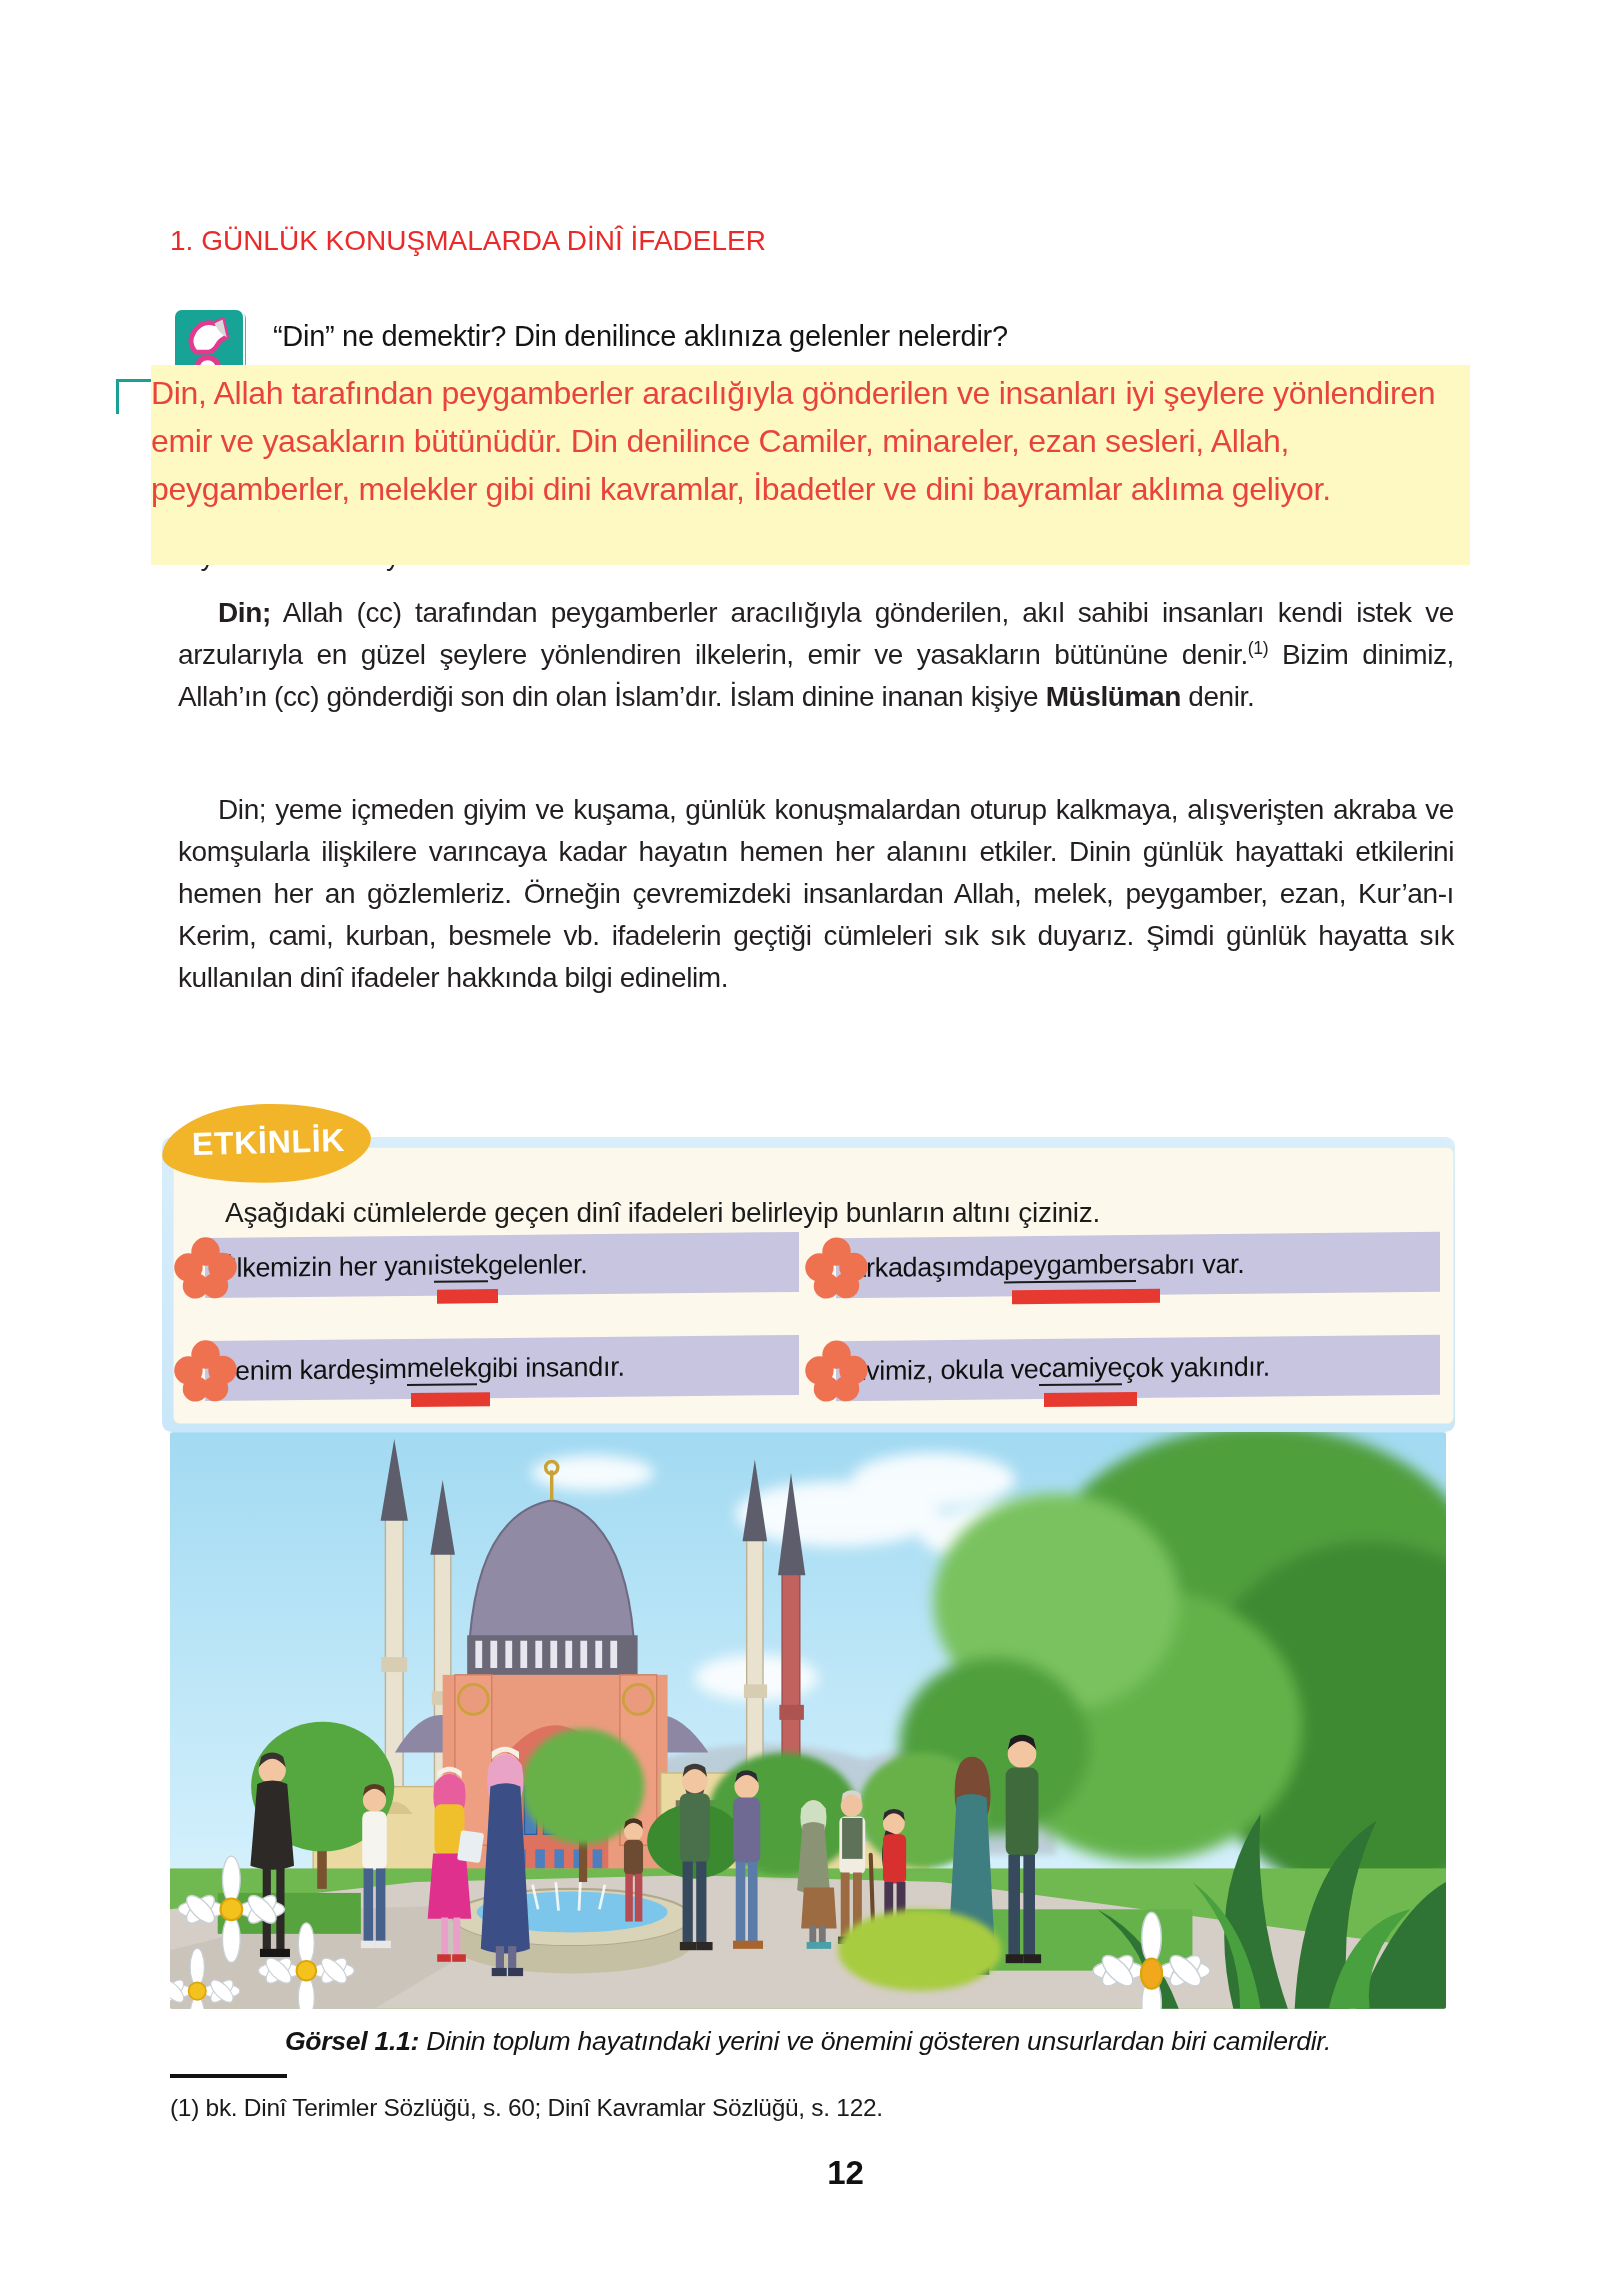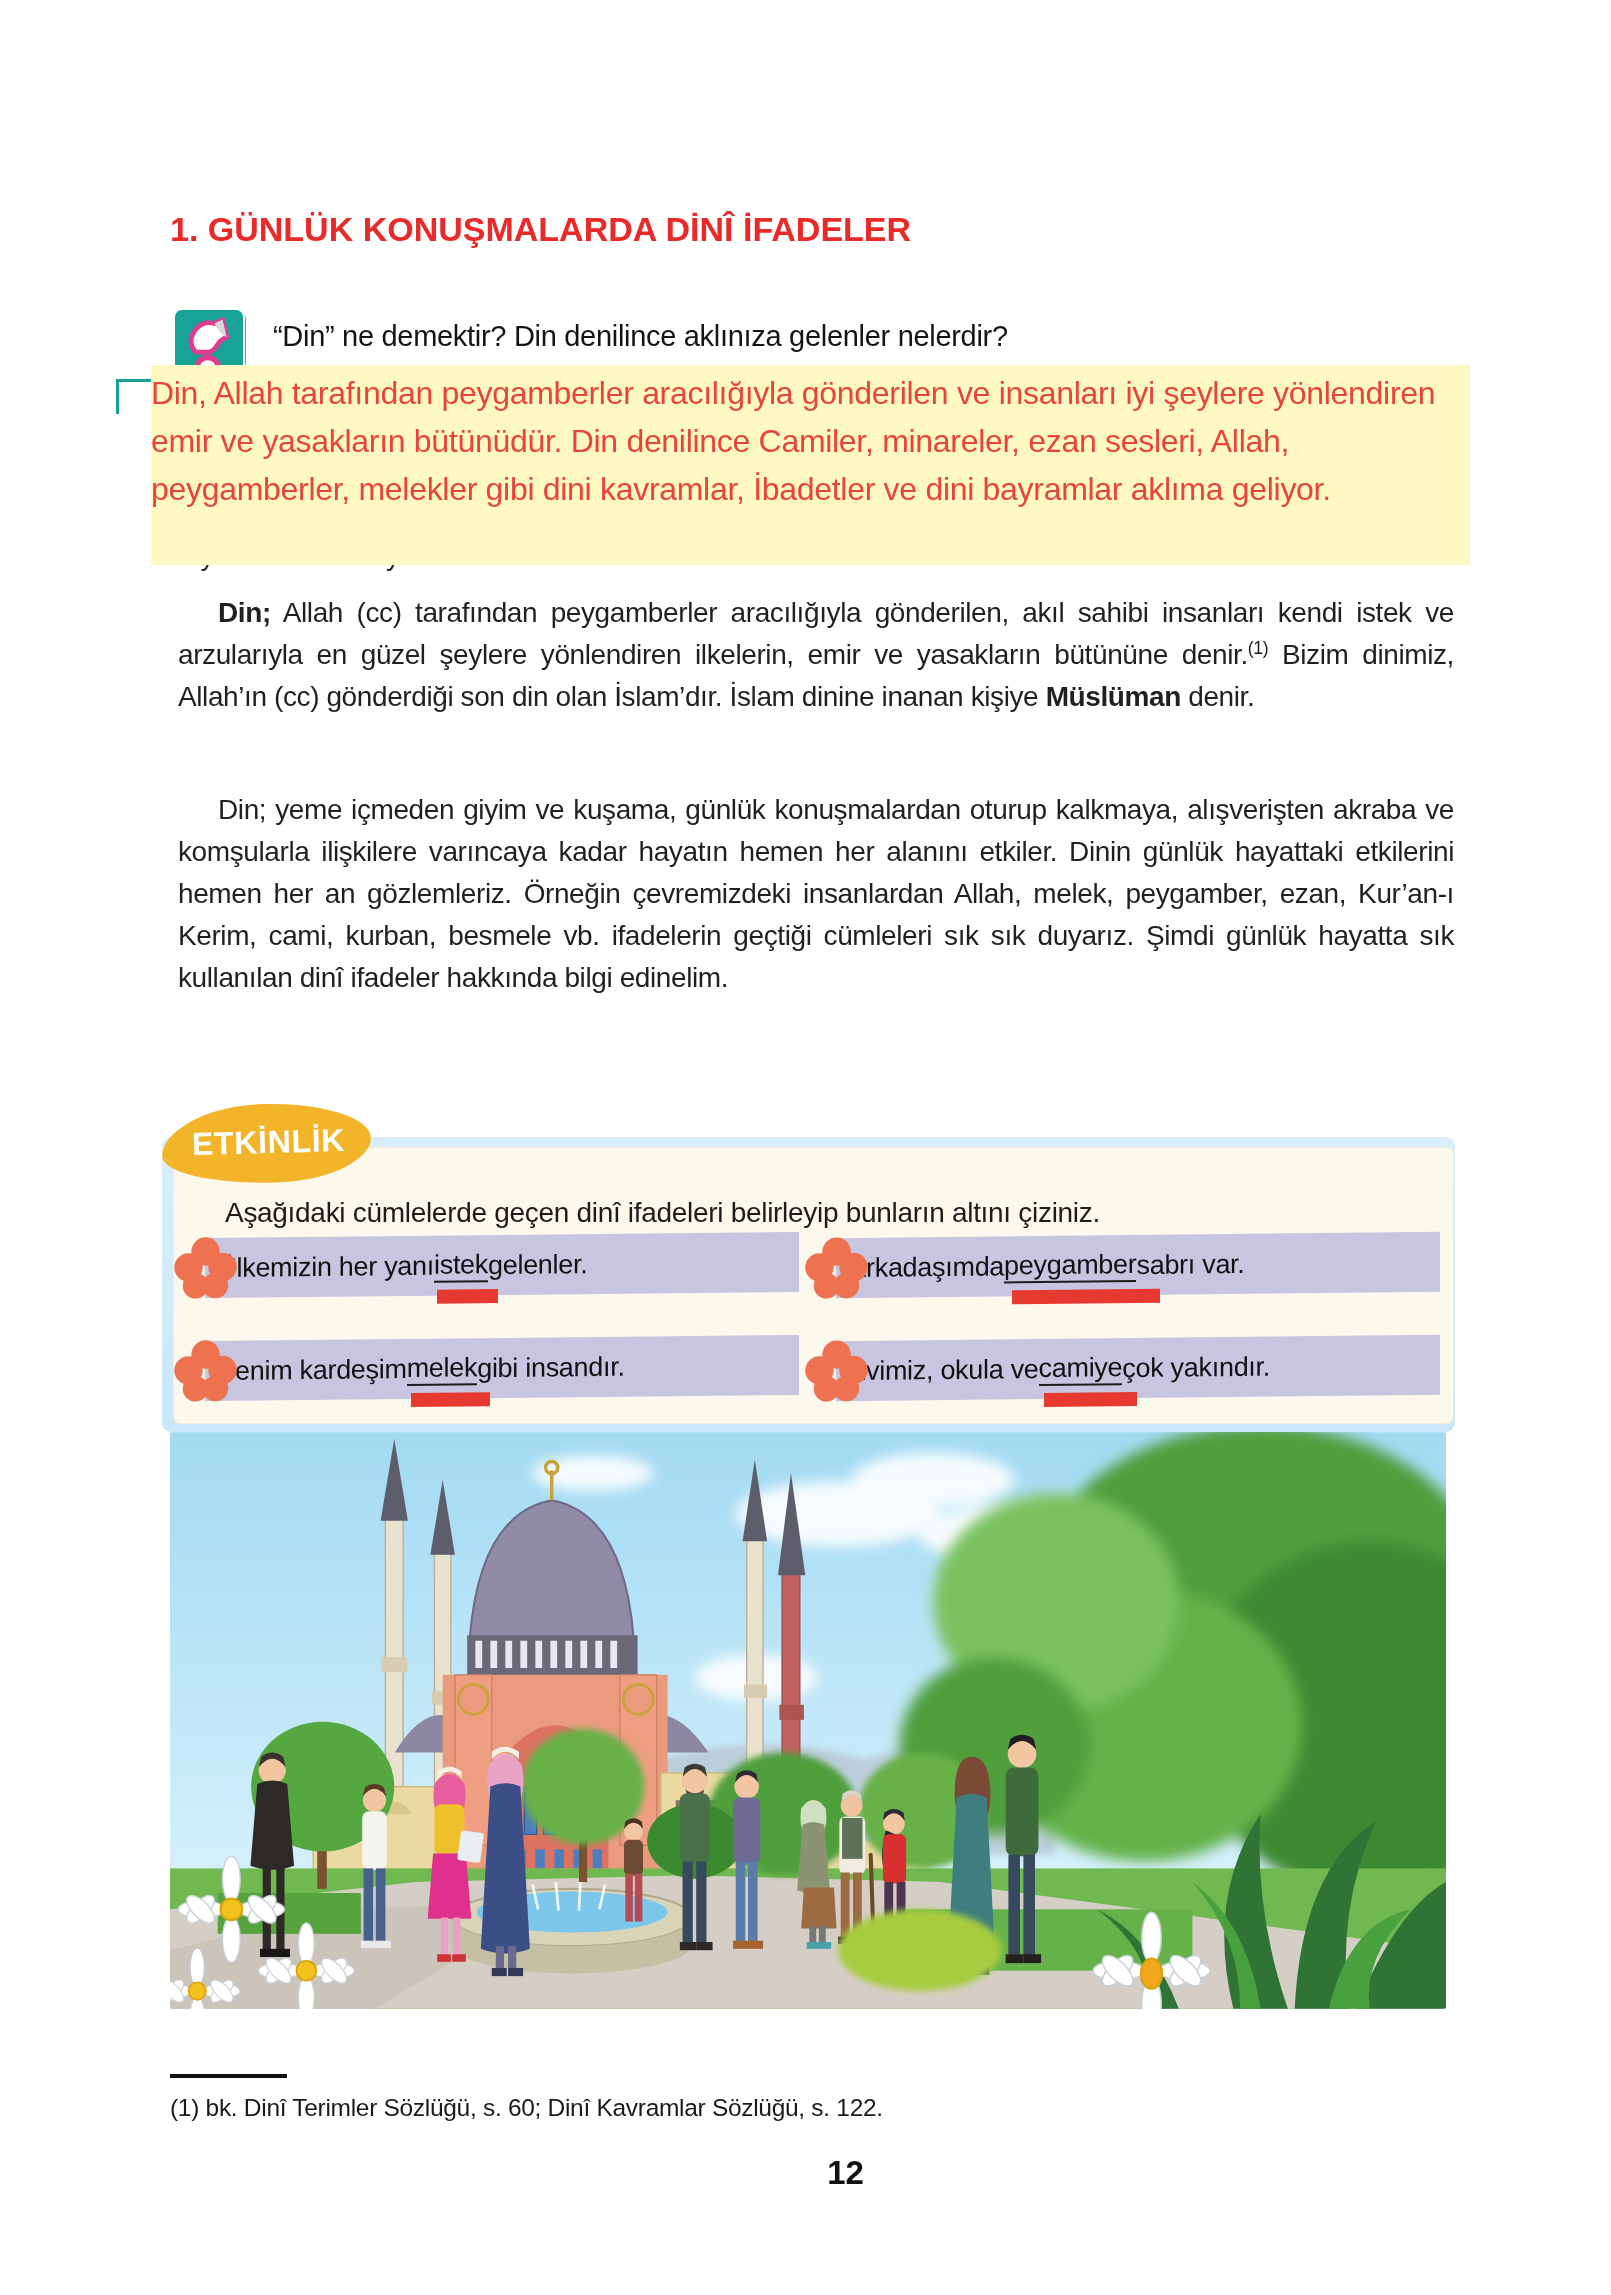--- a/index.html
+++ b/index.html
@@ -8,22 +8,22 @@
     width:1611px;height:2295px;
     background:#ffffff;
     font-family:"Liberation Sans", sans-serif;
     color:#231f20;
     overflow:hidden;
   }
   .abs{position:absolute;}
 
   
   .section-title{
-    left:170px;top:210px;width:1295px;
-    font-size:34px;font-weight:bold;color:#e92a28;
+    left:170px;top:225px;width:1295px;
+    font-size:28px;font-weight:normal;color:#e92a28;
     letter-spacing:0px;
   }
   .q-bracket-h{left:116px;top:379px;width:59px;height:3.4px;background:#1aa193;}
   .q-bracket-v{left:116px;top:379px;width:3.4px;height:35px;background:#1aa193;}
   .q-bracket-r{left:240px;top:320px;width:3.4px;height:102px;background:#1aa193;}
   .q-icon{
     left:175px;top:310px;width:68px;height:76px;
     background:#17a496;border-radius:6.8px;
     box-shadow:0 0 0 2px #ffffff, 1.4px 2px 0 1.4px #17a496;
   }
@@ -556,20 +556,23 @@
               <ellipse cx="32" cy="32" rx="26" ry="12" transform="rotate(-45)"></ellipse>
             <ellipse cx="-32" cy="32" rx="26" ry="12" transform="rotate(45)"></ellipse>
               <ellipse cx="32" cy="-32" rx="26" ry="12" transform="rotate(45)"></ellipse>
           </g>
           <ellipse cx="0" cy="4" rx="14" ry="20" fill="#f2a81c" stroke="#d9a40e" stroke-width="3"></ellipse>
         </g>
       </g>
     </svg>
   </div>
 
+  <div class="abs figure-caption">
+    <span class="cap-label">Görsel 1.1:</span><span> Dinin toplum hayatındaki yerini ve önemini gösteren unsurlardan biri camilerdir.</span>
+  </div>
 
   <div class="abs footnote-rule"></div>
   <div class="abs footnote">(1) bk. Dinî Terimler Sözlüğü, s. 60; Dinî Kavramlar Sözlüğü, s. 122.</div>
 
   <div class="abs page-number">12</div>
 
 </div>
 
 
 </body></html>

